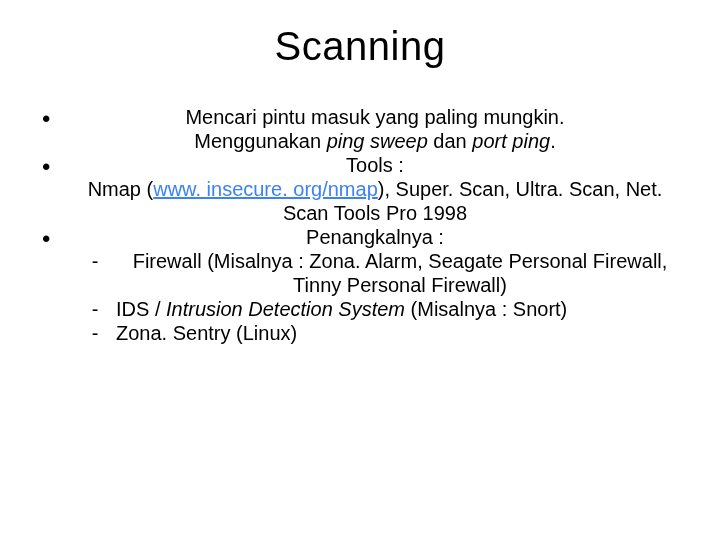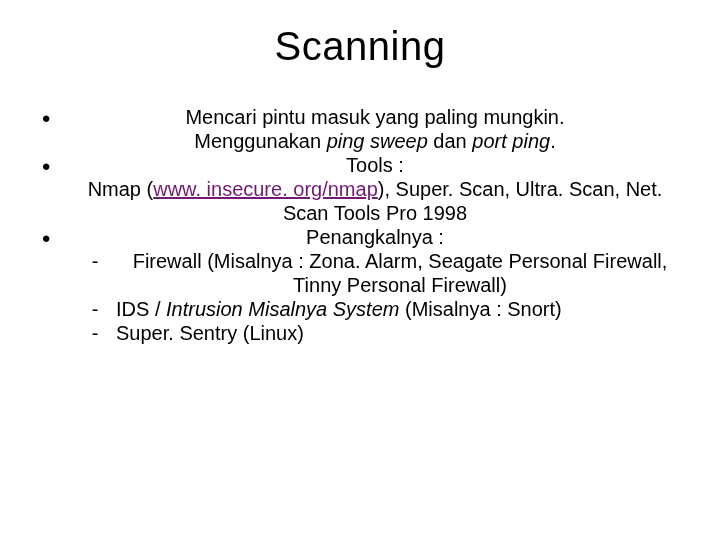--- a/index.html
+++ b/index.html
@@ -59,21 +59,21 @@
   .dash {
     display: inline-block;
     width: 42px;
     flex: 0 0 42px;
   }
   .subtext {
     display: inline-block;
   }
   .italic { font-style: italic; }
   a.link {
-    color: #701a75;
+    color: #3b82f6;
   }
 </style>
 </head>
 <body>
 
 <div class="slide">
 
   <h1 class="title">Scanning</h1>
 
   <ul class="bullets">
@@ -95,25 +95,25 @@
     <li>
       <span>Penangkalnya :</span>
       <ul class="sublist">
         <li>
           <span class="dash">-</span>
           <span class="subtext">Firewall (Misalnya : Zona. Alarm,    Seagate Personal Firewall, Tinny Personal Firewall)</span>
         </li>
         <li>
           <span class="dash">-</span>
           <span class="subtext">
-            <span>IDS / </span><span class="italic">Intrusion Misalnya System</span><span>   (Misalnya : Snort)</span>
+            <span>IDS / </span><span class="italic">Intrusion Detection System</span><span>   (Misalnya : Snort)</span>
           </span>
         </li>
         <li>
           <span class="dash">-</span>
-          <span class="subtext">Super. Sentry (Linux)</span>
+          <span class="subtext">Zona. Sentry (Linux)</span>
         </li>
       </ul>
     </li>
 
   </ul>
 
 </div>
 
 </body></html>

